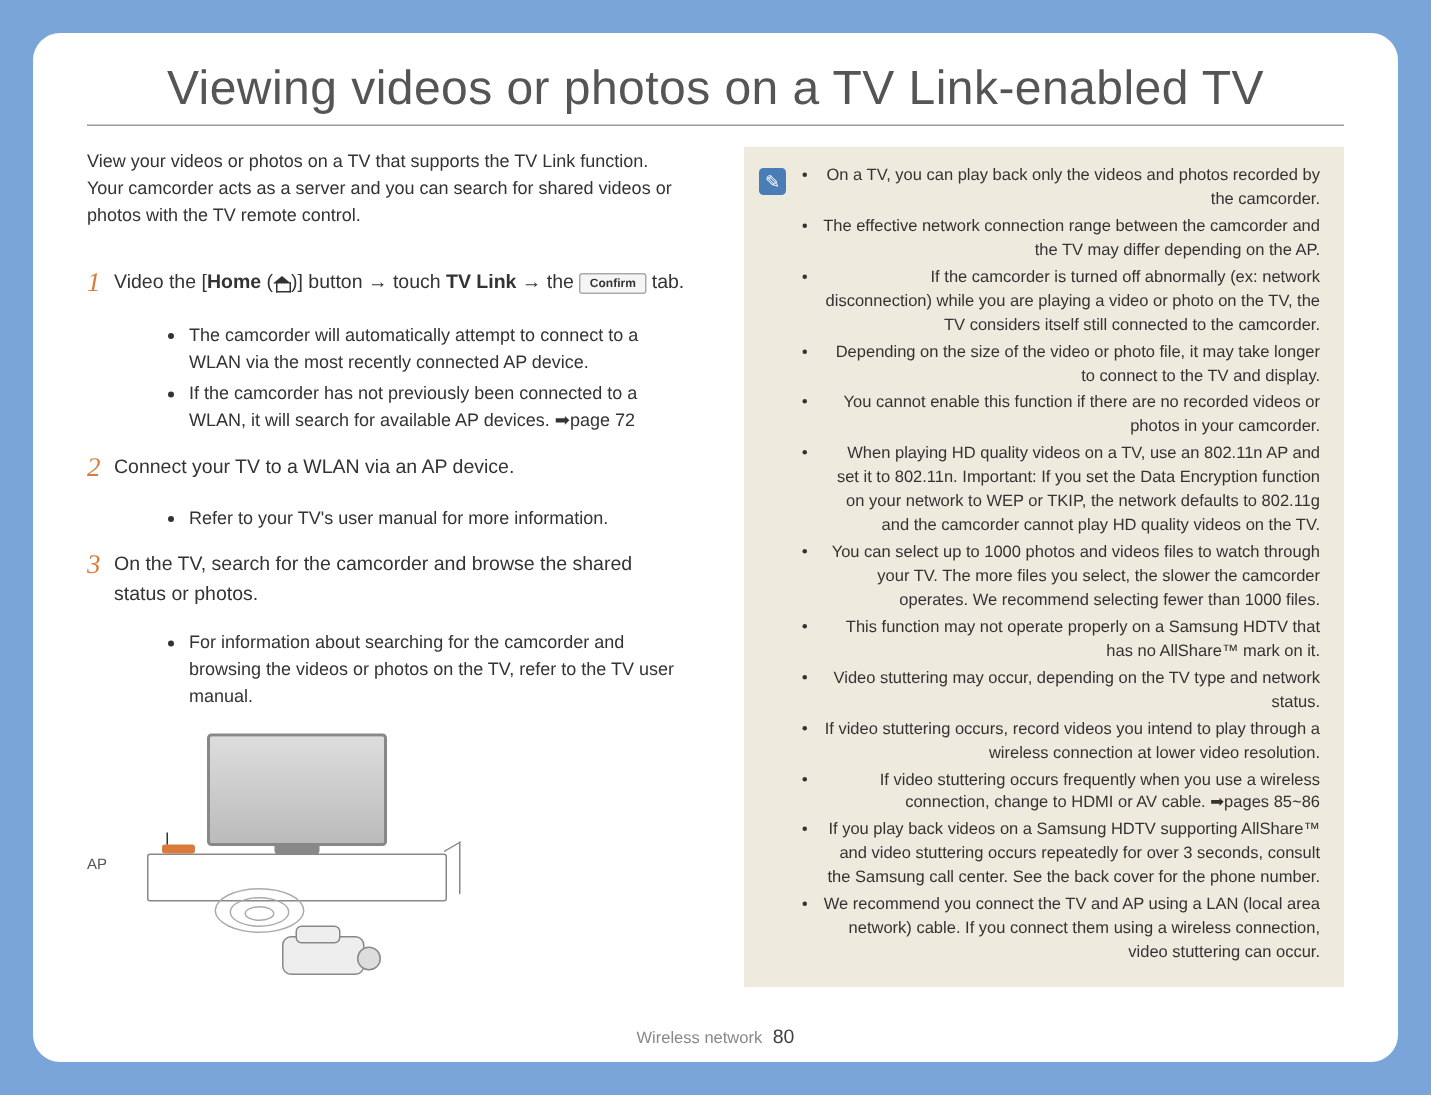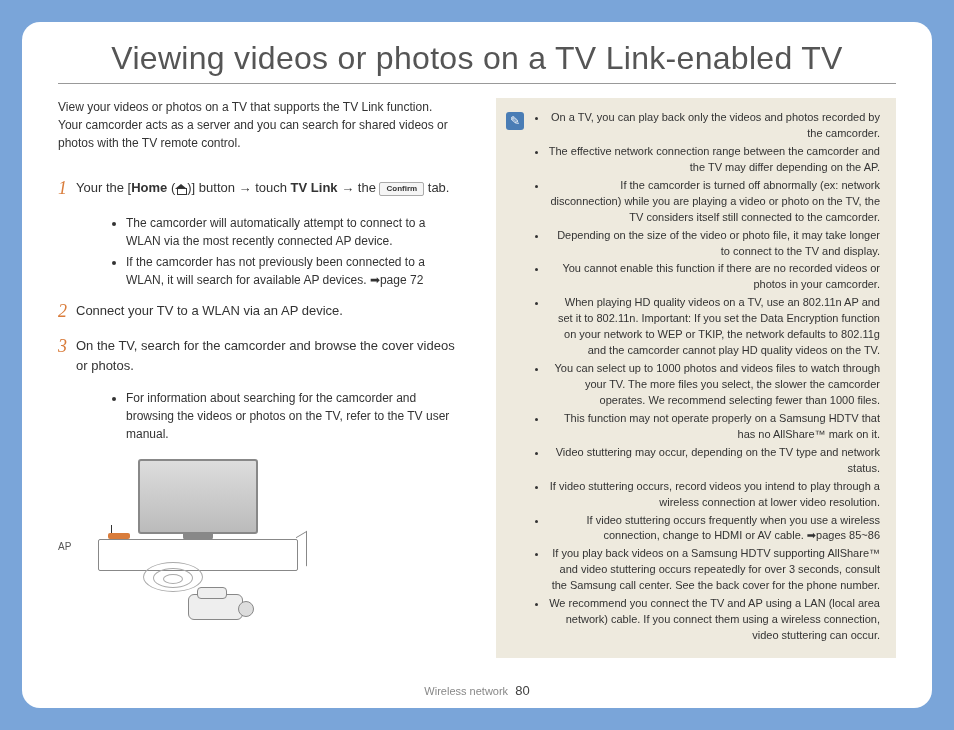--- a/index.html
+++ b/index.html
@@ -239,36 +239,39 @@
   <div class="title">Viewing videos or photos on a TV Link-enabled TV</div>
   <div class="divider"></div>
 
   <div class="columns">
     <div class="left-col">
       <p class="intro">View your videos or photos on a TV that supports the TV Link function. Your camcorder acts as a server and you can search for shared videos or photos with the TV remote control.</p>
 
       <div class="step">
         <div class="step-num">1</div>
         <div class="step-body">
-          <span>Your the [</span><span class="bold">Home</span><span> (</span><span class="home-icon"></span><span>)] button → touch </span><span class="bold">TV Link</span><span> → the </span><span class="confirm-btn">Confirm</span><span> tab.</span>
+          <span>Video the [</span><span class="bold">Home</span><span> (</span><span class="home-icon"></span><span>)] button → touch </span><span class="bold">TV Link</span><span> → the </span><span class="confirm-btn">Confirm</span><span> tab.</span>
         </div>
       </div>
       <ul class="sub-list">
         <li>The camcorder will automatically attempt to connect to a WLAN via the most recently connected AP device.</li>
         <li>If the camcorder has not previously been connected to a WLAN, it will search for available AP devices. ➡page 72</li>
       </ul>
 
       <div class="step" style="margin-top:12px;">
         <div class="step-num">2</div>
         <div class="step-body">Connect your TV to a WLAN via an AP device.</div>
       </div>
+      <ul class="sub-list">
+        <li>Refer to your TV's user manual for more information.</li>
+      </ul>
 
       <div class="step" style="margin-top:12px;">
         <div class="step-num">3</div>
-        <div class="step-body">On the TV, search for the camcorder and browse the cover videos or photos.</div>
+        <div class="step-body">On the TV, search for the camcorder and browse the shared status or photos.</div>
       </div>
       <ul class="sub-list">
         <li>For information about searching for the camcorder and browsing the videos or photos on the TV, refer to the TV user manual.</li>
       </ul>
 
       <div class="illustration">
         <div class="tv"></div>
         <div class="tv-stand"></div>
         <div class="shelf"></div>
         <div class="ap"></div>

